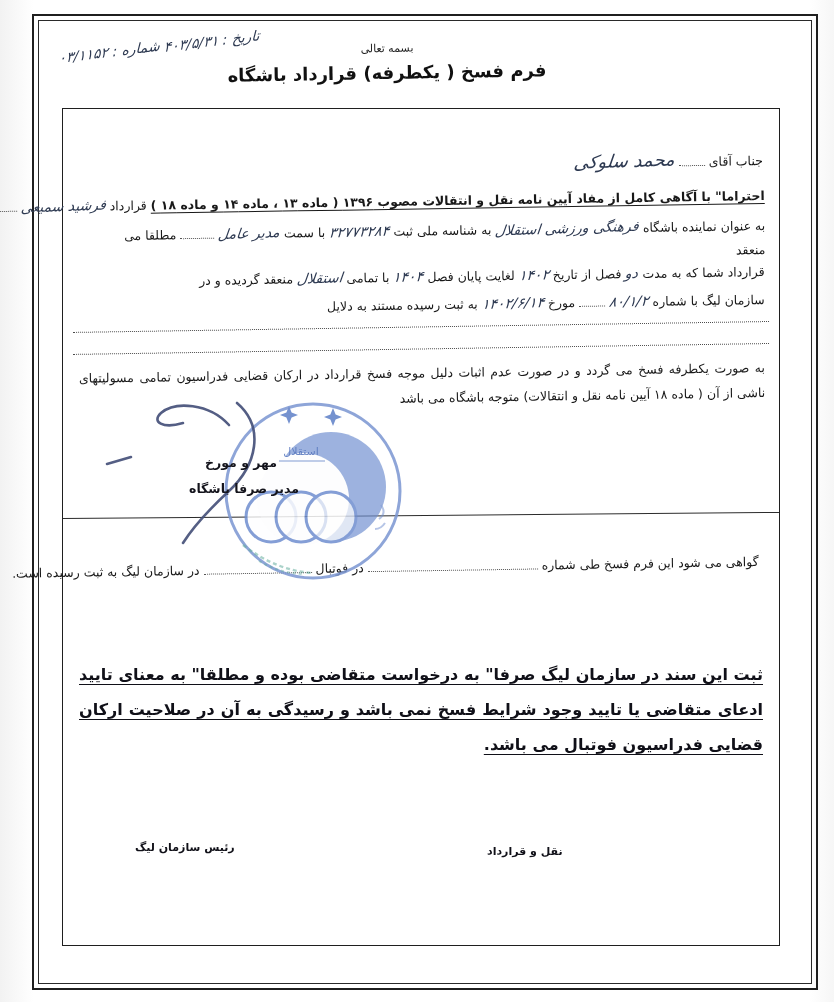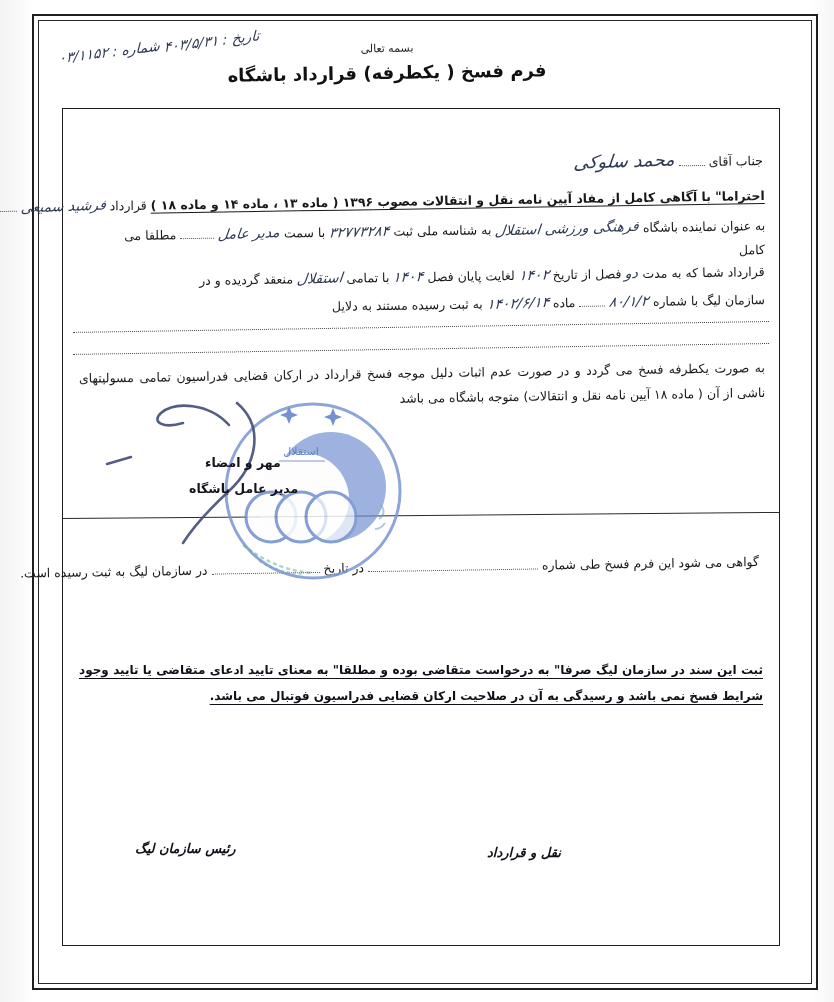--- a/index.html
+++ b/index.html
@@ -35,24 +35,24 @@
   .dots{display:inline-block;border-bottom:1.4px dotted #555;height:11px;
     vertical-align:baseline;}
   .dotline{border-bottom:1.6px dotted #4c4c4c;height:2px;}
   .tilt{transform:rotate(-0.9deg);transform-origin:right center;}
   .para{font-size:12.5px;line-height:2.0;color:#191919;text-align:justify;}
   .divider{position:absolute;left:0;right:0;top:406px;border-top:1.6px solid #2c2c2c;
     transform:rotate(-0.5deg);}
   .seal-label{position:absolute;font-size:12.5px;font-weight:bold;color:#14141c;
     z-index:4;white-space:nowrap;}
   .notice{position:absolute;left:16px;right:16px;top:548px;
-    font-size:12px;font-weight:bold;line-height:2.2;text-align:justify;
+    font-size:16px;font-weight:bold;line-height:2.2;text-align:justify;
     text-decoration:underline;text-underline-offset:4px;color:#101018;}
-  .footer-label{position:absolute;font-size:13px;font-weight:bold;color:#101018;
-    white-space:nowrap;font-style:italic;}
+  .footer-label{position:absolute;font-size:11px;font-weight:bold;color:#101018;
+    white-space:nowrap;}
   svg{position:absolute;}
   .certify{white-space:nowrap;}
 </style>
 </head>
 <body>
 
 <div class="scan"></div>
 
 <div class="border-outer">
   <div class="inner-line"></div>
@@ -91,39 +91,39 @@
     <span>به عنوان نماینده باشگاه</span>
     <span class="hw" style="font-size:14px">فرهنگی ورزشی استقلال</span>
     <span>به شناسه ملی ثبت</span>
     <span class="hw" style="font-size:14px">۳۲۷۷۳۲۸۴</span>
     <span>با سمت</span>
     <span class="hw" style="font-size:14px">مدیر عامل</span>
     <span class="dots" style="width:34px"></span>
     <span>مطلقا می</span>
   </div>
 
-  <div class="abs pline tilt" style="top:130px;right:14px;">کامل</div>
+  <div class="abs pline tilt" style="top:130px;right:14px;">منعقد</div>
 
   <div class="abs pline tilt" style="top:150px;right:14px;">
     <span>قرارداد شما که به مدت</span>
     <span class="hw" style="font-size:14px">دو</span>
     <span>فصل از تاریخ</span>
     <span class="hw" style="font-size:14px">۱۴۰۲</span>
     <span>لغایت پایان فصل</span>
     <span class="hw" style="font-size:14px">۱۴۰۴</span>
     <span>با تمامی</span>
     <span class="hw" style="font-size:14px">استقلال</span>
     <span>منعقد گردیده و در</span>
   </div>
 
   <div class="abs pline tilt" style="top:178px;right:14px;">
     <span>سازمان لیگ با شماره</span>
     <span class="hw" style="font-size:14px">۸۰/۱/۲</span>
     <span class="dots" style="width:26px"></span>
-    <span>ماده</span>
+    <span>مورخ</span>
     <span class="hw" style="font-size:14px">۱۴۰۲/۶/۱۴</span>
     <span>به ثبت رسیده مستند به دلایل</span>
   </div>
 
   <div class="abs dotline tilt" style="top:210px;right:10px;left:10px;"></div>
   <div class="abs dotline tilt" style="top:232px;right:10px;left:10px;"></div>
 
   <div class="abs para tilt" style="top:246px;right:14px;left:16px;">به صورت یکطرفه فسخ می گردد و در صورت عدم اثبات دلیل موجه فسخ قرارداد در ارکان قضایی فدراسیون تمامی مسولیتهای ناشی از آن ( ماده ۱۸ آیین نامه نقل و انتقالات) متوجه باشگاه می باشد</div>
 
   <svg style="left:28px;top:282px;z-index:3;" width="220" height="160" viewBox="0 0 220 160">
@@ -145,29 +145,29 @@
       <line x1="66" y1="68" x2="112" y2="68" stroke="#5d7fc7" stroke-width="1.4" opacity="0.6"></line>
       <circle cx="58" cy="124" r="25" fill="#fdfdfe" fill-opacity="0.92" stroke="#6f8ecf" stroke-width="3"></circle>
       <circle cx="88" cy="124" r="25" fill="#fdfdfe" fill-opacity="0.85" stroke="#6f8ecf" stroke-width="3"></circle>
       <circle cx="118" cy="124" r="25" fill="#fdfdfe" fill-opacity="0.7" stroke="#6f8ecf" stroke-width="3"></circle>
       <path d="M30,152 q34,26 70,28" fill="none" stroke="#4aa08d" stroke-width="2.4" stroke-dasharray="4 3" opacity="0.55"></path>
       <path d="M46,168 q20,12 44,13" fill="none" stroke="#4aa08d" stroke-width="2" stroke-dasharray="3 3" opacity="0.45"></path>
       <path d="M168,112 q6,8 -2,14 M172,130 q-4,6 -10,6" fill="none" stroke="#6f8ecf" stroke-width="2" opacity="0.6"></path>
     </g>
   </svg>
 
-  <div class="seal-label" style="left:142px;top:346px;">مهر و امضاء</div>
-  <div class="seal-label" style="left:126px;top:372px;">مدیر عامل باشگاه</div>
+  <div class="seal-label" style="left:142px;top:346px;">مهر و مورخ</div>
+  <div class="seal-label" style="left:126px;top:372px;">مدیر صرفا باشگاه</div>
 
   <div class="divider"></div>
 
   <div class="abs pline certify tilt" style="top:442px;right:20px;">
     <span>گواهی می شود این فرم فسخ طی شماره</span>
     <span class="dots" style="width:170px"></span>
-    <span>در تاریخ</span>
+    <span>در فوتبال</span>
     <span class="dots" style="width:108px"></span>
     <span>در سازمان لیگ به ثبت رسیده است.</span>
   </div>
 
   <div class="notice">ثبت این سند در سازمان لیگ صرفا" به درخواست متقاضی بوده و مطلقا" به معنای تایید ادعای متقاضی یا تایید وجود شرایط فسخ نمی باشد و رسیدگی به آن در صلاحیت ارکان قضایی فدراسیون فوتبال می باشد.</div>
 
   <div class="footer-label" style="left:424px;top:736px;">نقل و قرارداد</div>
   <div class="footer-label" style="left:72px;top:732px;">رئیس سازمان لیگ</div>
 
 </div>

